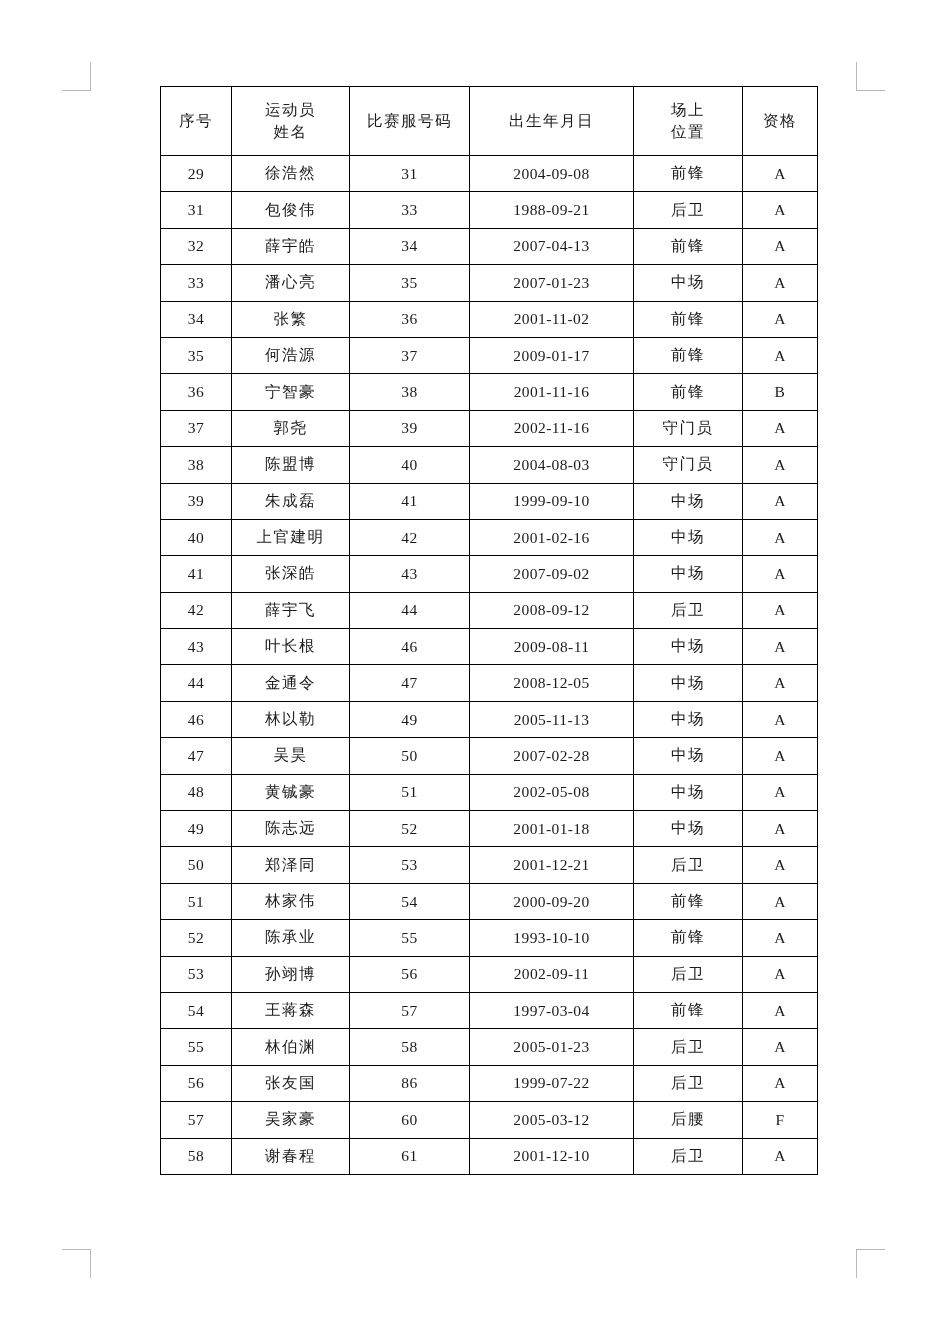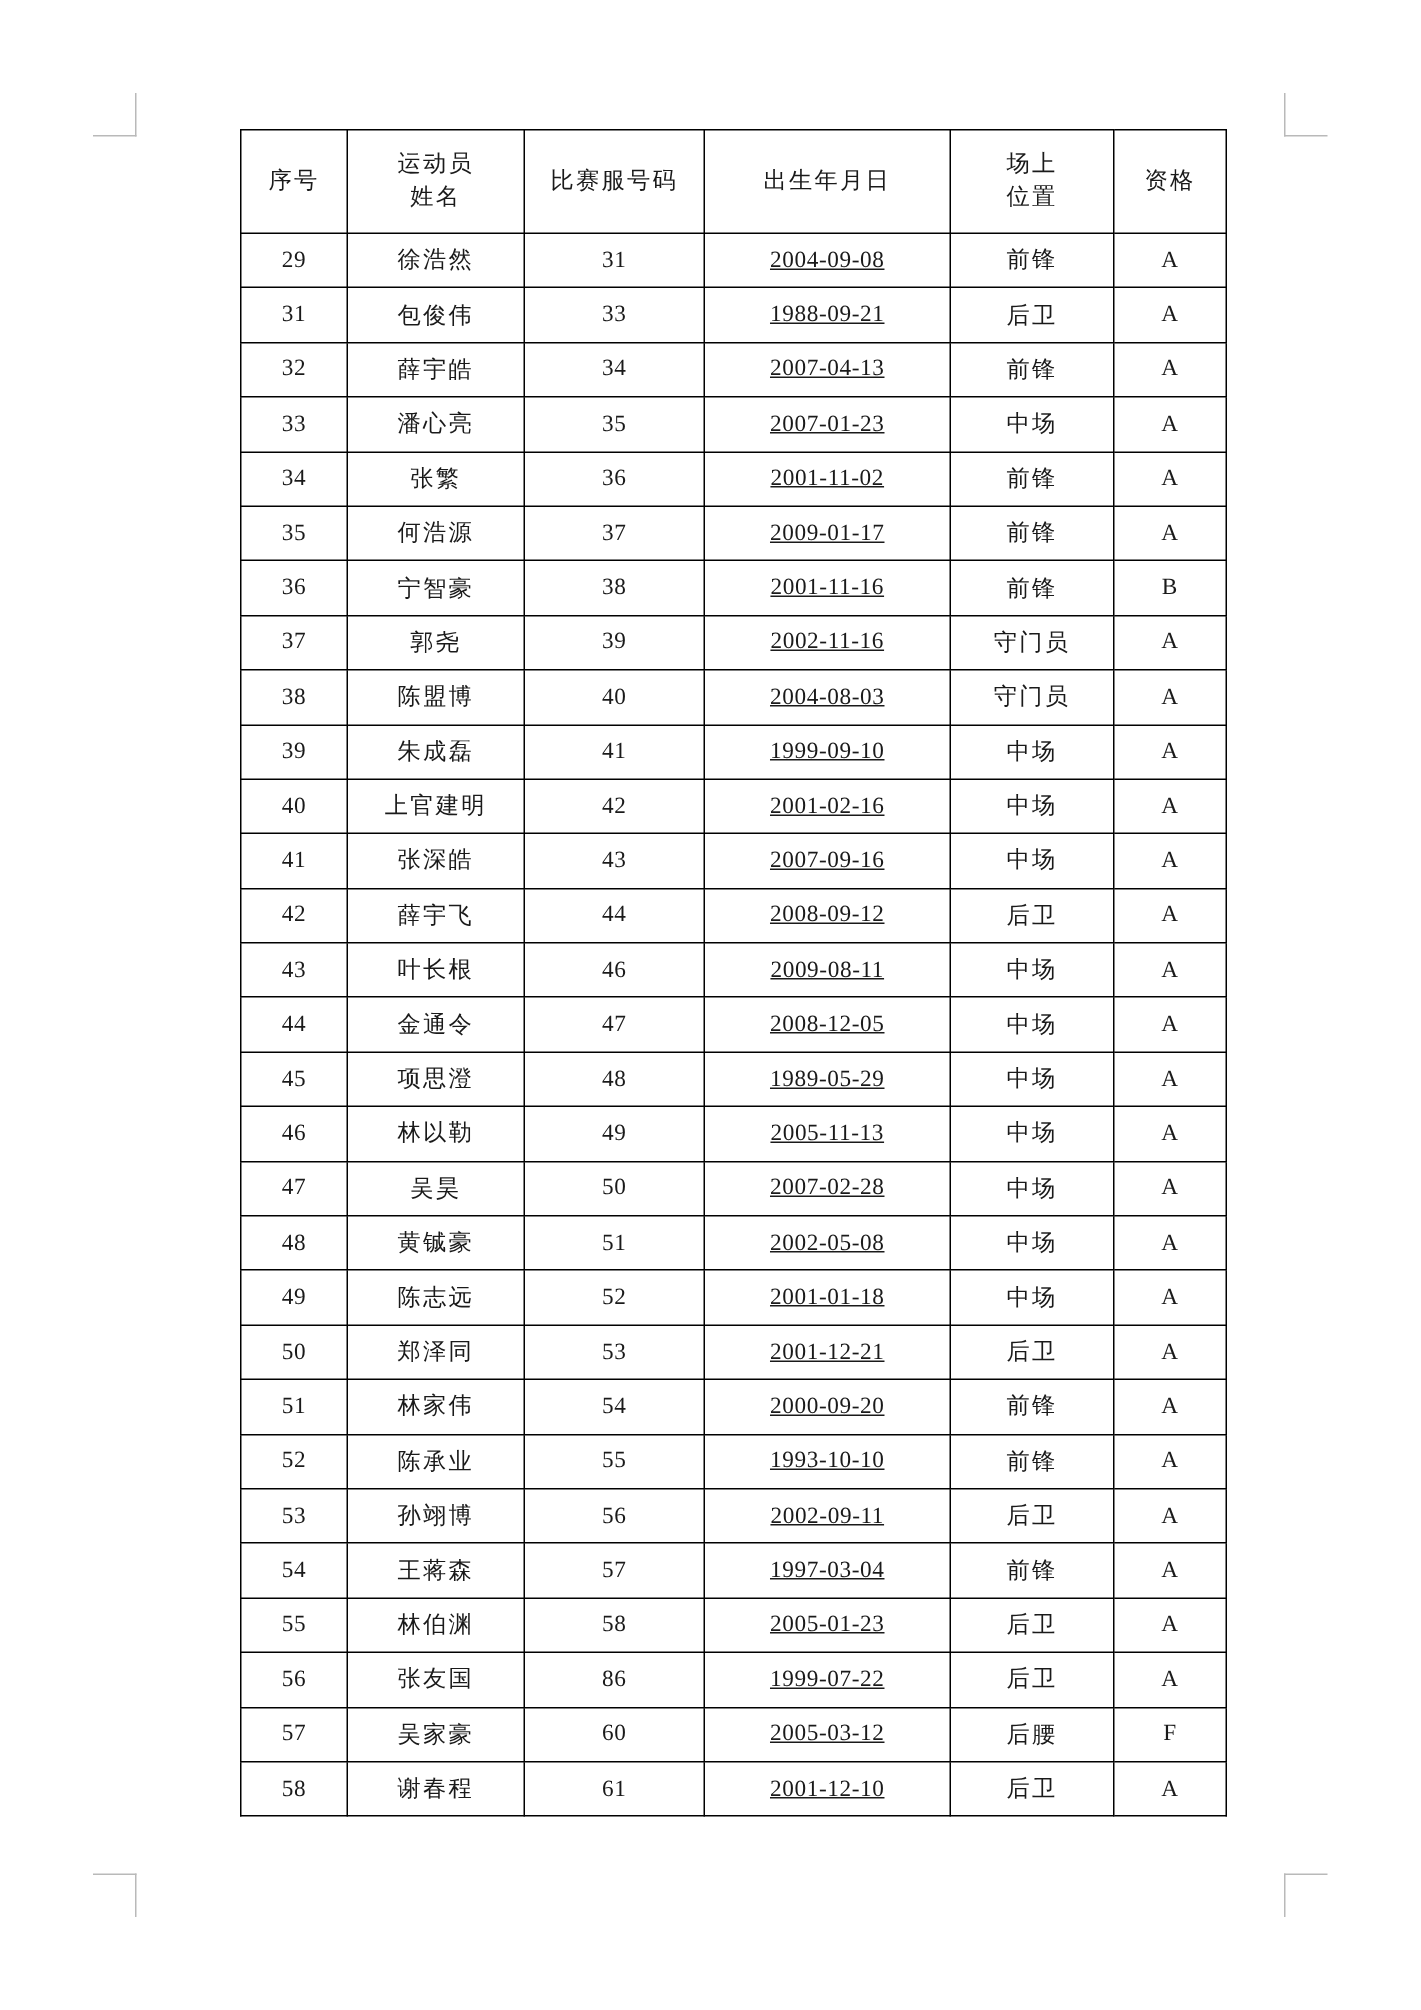--- a/index.html
+++ b/index.html
@@ -75,21 +75,21 @@
     display: block;
   }
   #roster-table tbody td {
     height: 35.4px;
     font-size: 15.5px;
   }
   
   .cn { letter-spacing: 1.5px; }
   
   .num { letter-spacing: 0.5px; }
-  .date { letter-spacing: 0.4px; text-decoration: underline; }
+  .date { letter-spacing: 0.4px; }
 
   col.c-idx   { width: 71px; }
   col.c-name  { width: 118px; }
   col.c-shirt { width: 120px; }
   col.c-birth { width: 164px; }
   col.c-pos   { width: 109px; }
   col.c-qual  { width: 75px; }
 </style>
 </head>
 <body>
@@ -230,21 +230,21 @@
         <td class="cn">上官建明</td>
         <td class="num">42</td>
         <td class="date">2001-02-16</td>
         <td class="cn">中场</td>
         <td class="num">A</td>
       </tr>
       <tr>
         <td class="num">41</td>
         <td class="cn">张深皓</td>
         <td class="num">43</td>
-        <td class="date">2007-09-16</td>
+        <td class="date">2007-09-02</td>
         <td class="cn">中场</td>
         <td class="num">A</td>
       </tr>
       <tr>
         <td class="num">42</td>
         <td class="cn">薛宇飞</td>
         <td class="num">44</td>
         <td class="date">2008-09-12</td>
         <td class="cn">后卫</td>
         <td class="num">A</td>
@@ -255,28 +255,20 @@
         <td class="num">46</td>
         <td class="date">2009-08-11</td>
         <td class="cn">中场</td>
         <td class="num">A</td>
       </tr>
       <tr>
         <td class="num">44</td>
         <td class="cn">金通令</td>
         <td class="num">47</td>
         <td class="date">2008-12-05</td>
-        <td class="cn">中场</td>
-        <td class="num">A</td>
-      </tr>
-      <tr>
-        <td class="num">45</td>
-        <td class="cn">项思澄</td>
-        <td class="num">48</td>
-        <td class="date">1989-05-29</td>
         <td class="cn">中场</td>
         <td class="num">A</td>
       </tr>
       <tr>
         <td class="num">46</td>
         <td class="cn">林以勒</td>
         <td class="num">49</td>
         <td class="date">2005-11-13</td>
         <td class="cn">中场</td>
         <td class="num">A</td>

